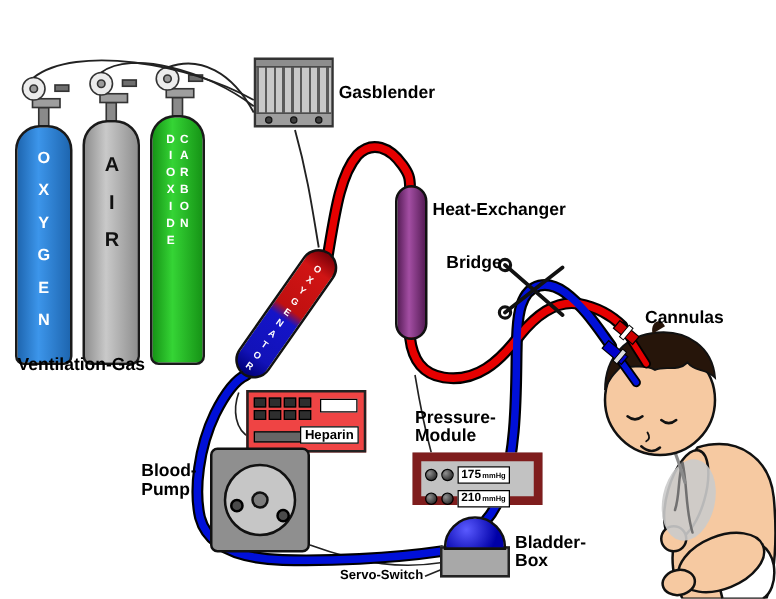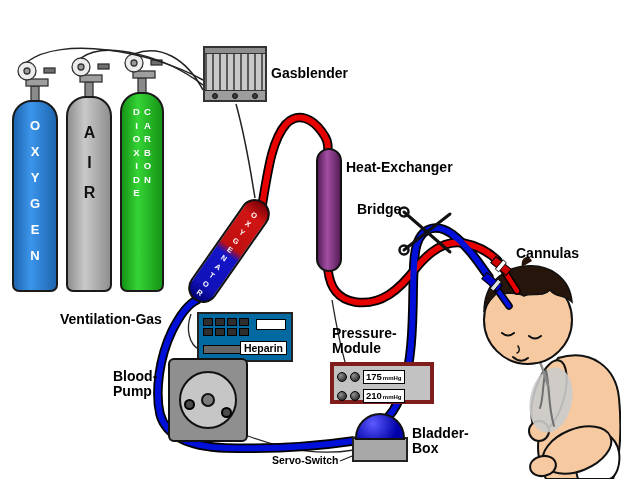--- a/index.html
+++ b/index.html
@@ -34,51 +34,51 @@
                 transform:rotate(35deg);
                 background:linear-gradient(to bottom,#7a0008 0%,#d01414 14%,#c01010 46%,#1414c8 54%,#1212b8 86%,#000078 100%);
                 display:flex; justify-content:center; }
   #oxygenator .vtext { color:#fff; font-size:7.5px; letter-spacing:1.5px; padding-top:10px; }
 
   
   #heat-exchanger { position:absolute; left:316px; top:148px; width:26px; height:124px; border:2px solid #111; border-radius:13px;
                     background:linear-gradient(90deg,#571d57,#a34ea3 42%,#571d57); }
 
   
-  #pressure-module { position:absolute; left:330px; top:362px; width:104px; height:42px; background:#c2c2c2; border:4px solid #7f1d1d;padding-left:17px; }
+  #pressure-module { position:absolute; left:330px; top:362px; width:104px; height:42px; background:#c2c2c2; border:7px solid #7f1d1d;padding-left:17px; }
   .pm-row { position:absolute; left:3px; display:flex; align-items:center; gap:3px; }
   .pm-row.r1 { top:4px; } .pm-row.r2 { top:23px; }
   .pm-knob { width:10px; height:10px; border-radius:50%; background:radial-gradient(circle at 32% 32%,#909090,#3a3a3a 70%); border:1px solid #000; }
   .pm-display { background:#fff; border:1px solid #000; height:14px; min-width:40px; padding:0 2px;
                 display:flex; align-items:baseline; justify-content:center; }
   .pm-value { font-weight:bold; font-size:9.5px; }
   .pm-unit { font-weight:bold; font-size:6px; margin-left:1px; }
 
   
-  #heparin-device { position:absolute; left:197px; top:312px; width:96px; height:50px; background:#0369a1; border:2px solid #222; }
+  #heparin-device { position:absolute; left:197px; top:312px; width:96px; height:50px; background:#ef4444; border:2px solid #222; }
   #heparin-buttons { position:absolute; left:4px; top:4px; display:grid; grid-template-columns:repeat(4,10px); grid-auto-rows:8px; gap:2px; }
   #heparin-buttons span { background:#2e2e2e; border:1px solid #000; }
   #heparin-display { position:absolute; right:5px; top:5px; width:30px; height:11px; background:#fff; border:1px solid #000; }
   #heparin-slot { position:absolute; left:4px; top:31px; width:46px; height:9px; background:#666; border:1px solid #000; }
   #heparin-tag { position:absolute; right:4px; bottom:5px; background:#fff; border:1px solid #000; font-weight:bold; font-size:10.5px; padding:0 3px; }
 
   
   #blood-pump { position:absolute; left:168px; top:358px; width:80px; height:84px; background:#8f8f8f; border:2px solid #111; border-radius:6px; }
   #pump-disc { position:absolute; left:9px; top:11px; width:58px; height:58px; border-radius:50%; background:#c6c6c6; border:2px solid #111; }
   #pump-hub { position:absolute; left:20px; top:20px; width:14px; height:14px; border-radius:50%; background:#7c7c7c; border:2px solid #111; }
   .pump-roller { position:absolute; width:11px; height:11px; border-radius:50%; background:#4b4b4b; border:2px solid #000; }
   #roller-1 { left:3px; top:26px; } #roller-2 { left:40px; top:34px; }
 
   
   #bladder-base { position:absolute; left:352px; top:437px; width:56px; height:25px; background:#a8a8a8; border:2px solid #222; }
   #bladder-dome { position:absolute; left:355px; top:413px; width:50px; height:27px; border:2px solid #111; border-radius:25px 25px 0 0;
                   background:radial-gradient(circle at 35% 38%,#5a5aff,#0000a8 75%); }
 
   
-  #lbl-ventilation { left:14px; top:312px;margin-left:46px; }
+  #lbl-ventilation { left:14px; top:284px; }
   #lbl-gasblender { left:271px; top:66px; }
   #lbl-heat-exchanger { left:346px; top:160px; }
   #lbl-bridge { left:357px; top:202px; }
   #lbl-cannulas { left:516px; top:246px; }
   #lbl-pressure { left:332px; top:326px; width:72px; }
   #lbl-blood-pump { left:113px; top:369px; width:50px; }
   #lbl-bladder { left:412px; top:426px; width:60px; }
   #lbl-servo { left:272px; top:455px; font-size:10.5px; }
 </style>
 </head>

